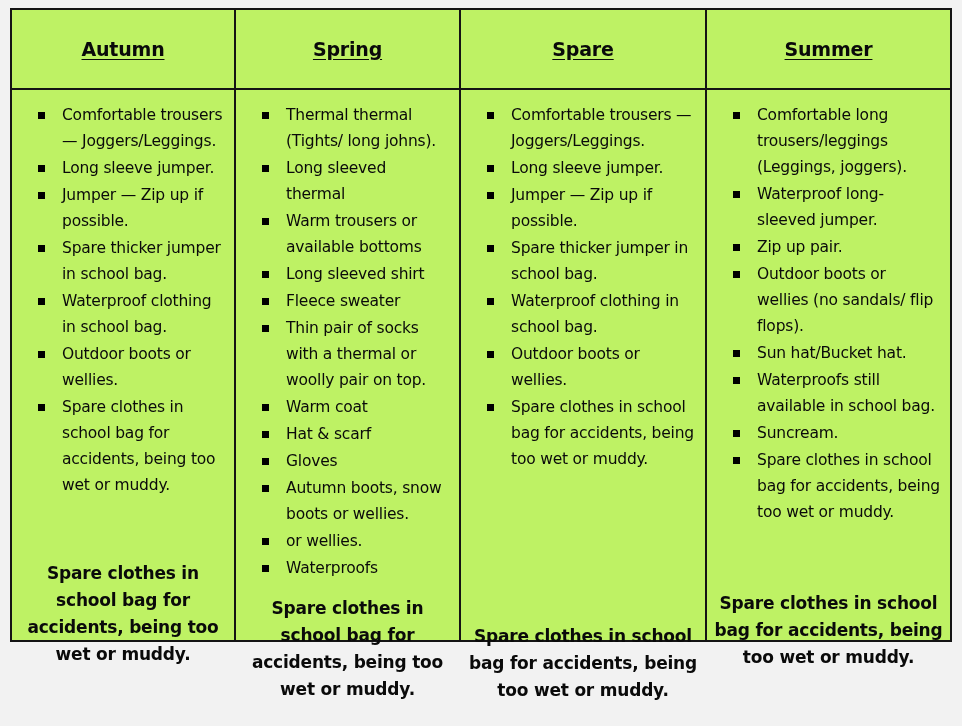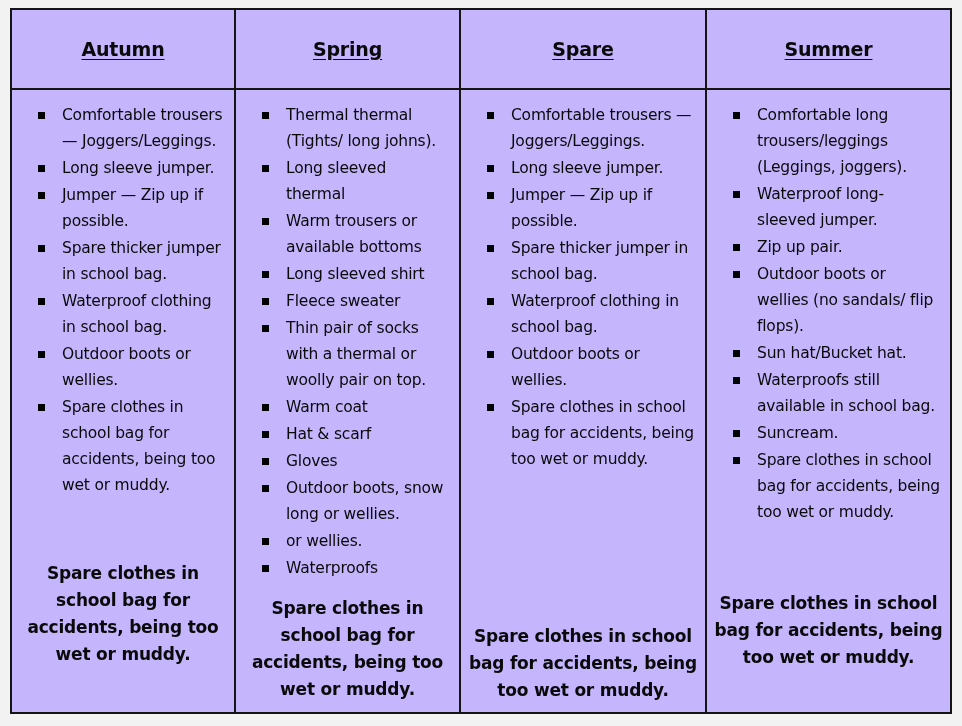--- a/index.html
+++ b/index.html
@@ -13,33 +13,33 @@
   }
   .table-wrap { position: absolute; left: 10px; top: 8px; }
   table.seasons {
     border-collapse: collapse;
     table-layout: fixed;
     width: 940px;
     background: #ffffff;
   }
   table.seasons th, table.seasons td {
     border: 2px solid #141414;
-    background: #c4b5fd;
+    background: #bef264;
   }
   table.seasons th {
     height: 80px;
     text-align: center;
     vertical-align: middle;
     font-size: 19px;
     font-weight: bold;
     letter-spacing: -0.2px;
   }
   .hdr-text { text-decoration: underline; text-underline-offset: 3px; }
   table.seasons td {
-    height: 624px;
+    height: 552px;
     vertical-align: top;
     position: relative;
     padding: 12px 8px 12px 6px;
   }
   ul.clothing-list { list-style: none; margin: 0; padding: 0 2px 0 20px; }
   ul.clothing-list li {
     display: flex;
     align-items: flex-start;
     font-size: 15.5px;
     line-height: 26px;
@@ -162,21 +162,21 @@
               <li>
                 <span class="bullet"></span>
                 <span class="li-text">Hat &amp; scarf</span>
               </li>
               <li>
                 <span class="bullet"></span>
                 <span class="li-text">Gloves</span>
               </li>
               <li>
                 <span class="bullet"></span>
-                <span class="li-text">Outdoor boots, snow long or wellies.</span>
+                <span class="li-text">Autumn boots, snow boots or wellies.</span>
               </li>
               <li>
                 <span class="bullet"></span>
                 <span class="li-text">or wellies.</span>
               </li>
               <li>
                 <span class="bullet"></span>
                 <span class="li-text">Waterproofs</span>
               </li>
             </ul>

